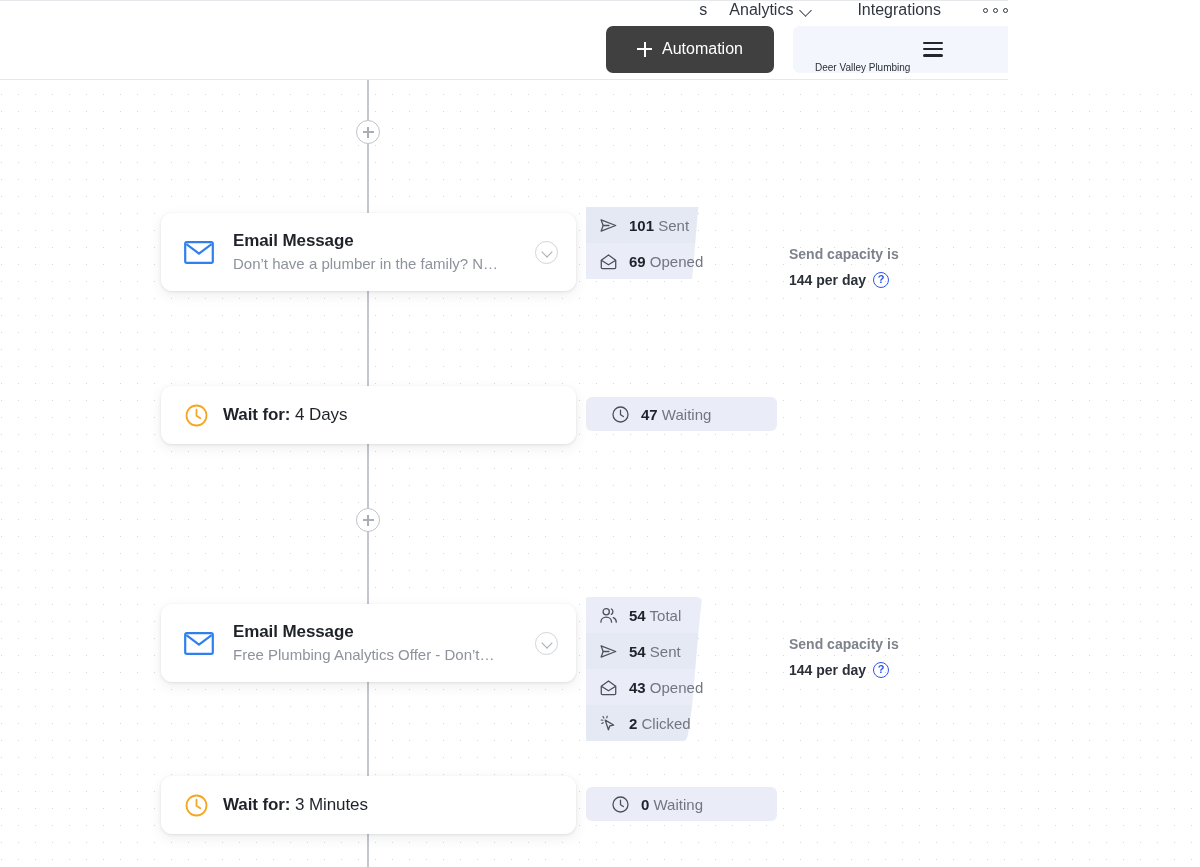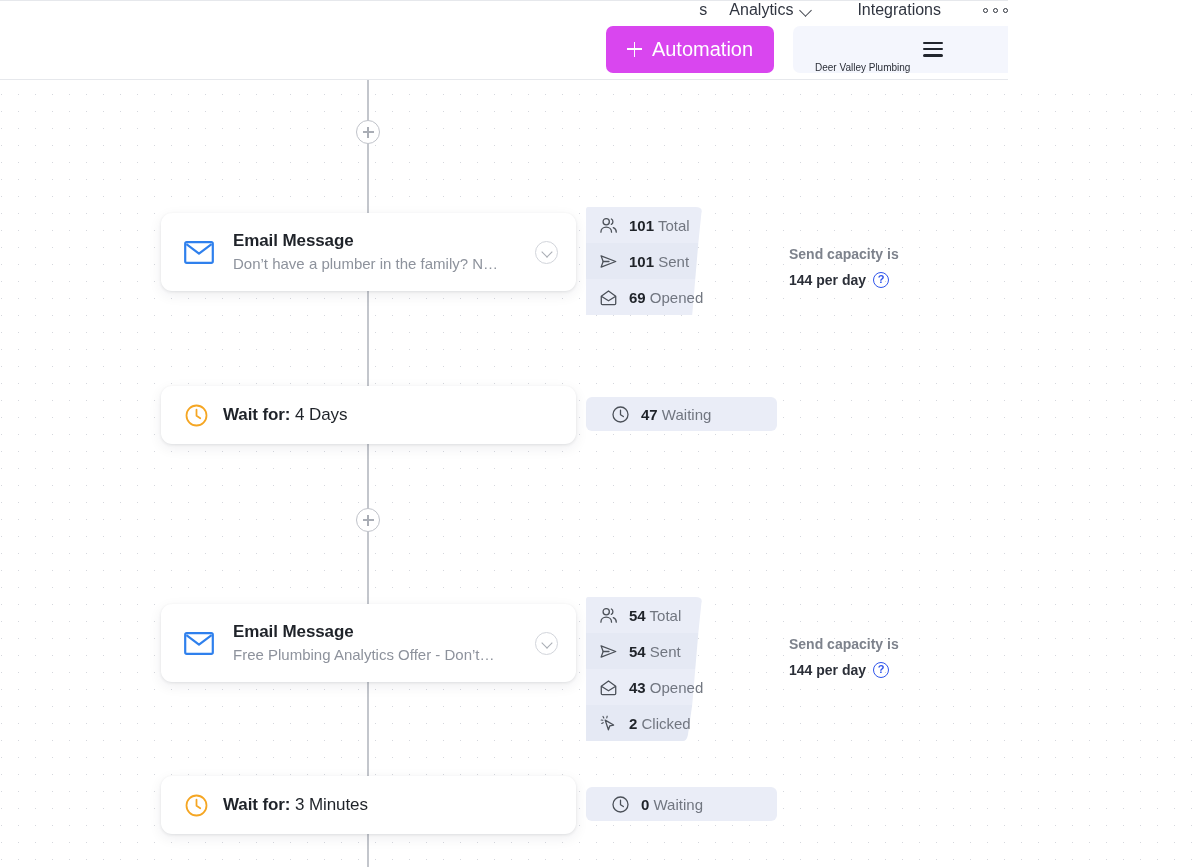--- a/index.html
+++ b/index.html
@@ -90,25 +90,25 @@
     height: 100%;
   }
 
   .btn-automation {
     display: flex;
     align-items: center;
     justify-content: center;
     gap: 10px;
     width: 168px;
     height: 47px;
-    background: #d946ef;
+    background: #404040;
     color: #ffffff;
     border: none;
     border-radius: 7px;
-    font-size: 20px;
+    font-size: 16px;
     font-family: "Liberation Sans", sans-serif;
     cursor: pointer;
   }
   .btn-automation .plus {
     position: relative;
     width: 15px; height: 15px;
     flex: none;
   }
   .btn-automation .plus::before,
   .btn-automation .plus::after {
@@ -416,37 +416,20 @@
       <path d="M2.4 3.2 L15 12.6 L27.6 3.2" stroke="#2f80ed" stroke-width="2.2" stroke-linejoin="round"></path>
     </svg>
     <div class="card-body">
       <div class="card-title">Email Message</div>
       <div class="card-sub">Don’t have a plumber in the family? N…</div>
     </div>
     <div class="card-chevron"></div>
   </div>
 
   <div class="funnel" style="top:127px;">
-    <div class="funnel-row">
-      <svg class="funnel-shape" viewBox="0 0 191 36" preserveAspectRatio="none">
-        <path d="M0 3 Q0 0 3 0 L178 0 Q191 0 188 6 L183 36 L0 36 Z" fill="#eaedf7"></path>
-      </svg>
-      <div class="funnel-content">
-        <svg class="stat-ico" viewBox="0 0 20 20" fill="none">
-          <circle cx="7.6" cy="6" r="3.3" stroke="#4b5058" stroke-width="1.35"></circle>
-          <path d="M2 17c0-3.2 2.5-5.3 5.6-5.3S13.2 13.8 13.2 17" stroke="#4b5058" stroke-width="1.35" stroke-linecap="round"></path>
-          <path d="M13 3.2a3.2 3.2 0 010 5.6" stroke="#4b5058" stroke-width="1.35" stroke-linecap="round"></path>
-          <path d="M15 12.2c2 .7 3.2 2.3 3.2 4.8" stroke="#4b5058" stroke-width="1.35" stroke-linecap="round"></path>
-        </svg>
-        <div class="stat-label">
-          <b>101</b>
-          <span>Total</span>
-        </div>
-      </div>
-    </div>
 
     <div class="funnel-row">
       <svg class="funnel-shape" viewBox="0 0 191 36" preserveAspectRatio="none">
         <path d="M0 0 L183 0 L178 36 L0 36 Z" fill="#e5e9f4"></path>
       </svg>
       <div class="funnel-content">
         <svg class="stat-ico" viewBox="0 0 20 20" fill="none">
           <path d="M2.2 4.1 L17.6 10 L2.2 15.9 L4.4 10 Z" stroke="#4b5058" stroke-width="1.35" stroke-linejoin="round"></path>
           <path d="M4.4 10 L10.5 10" stroke="#4b5058" stroke-width="1.35" stroke-linecap="round"></path>
         </svg>

